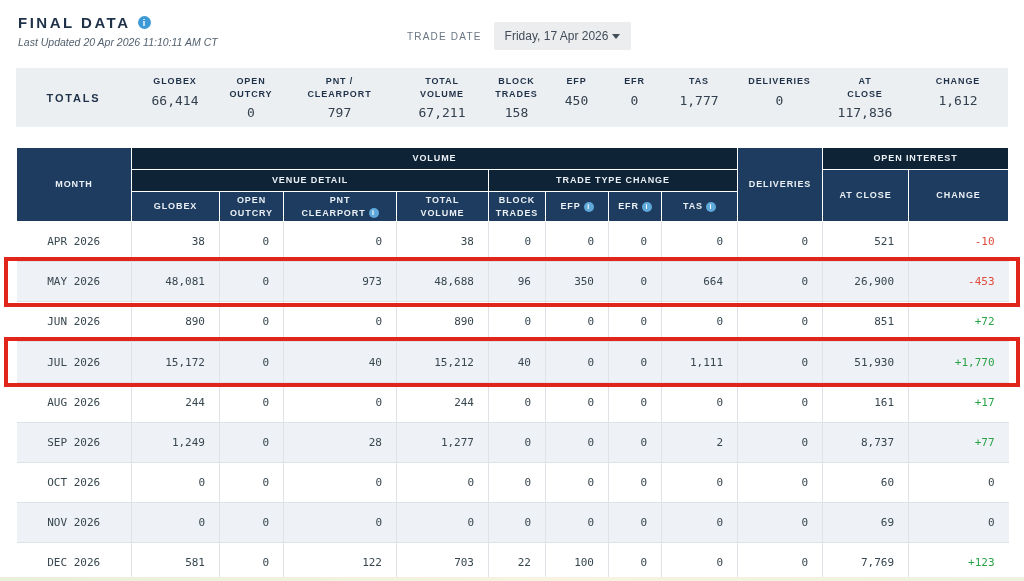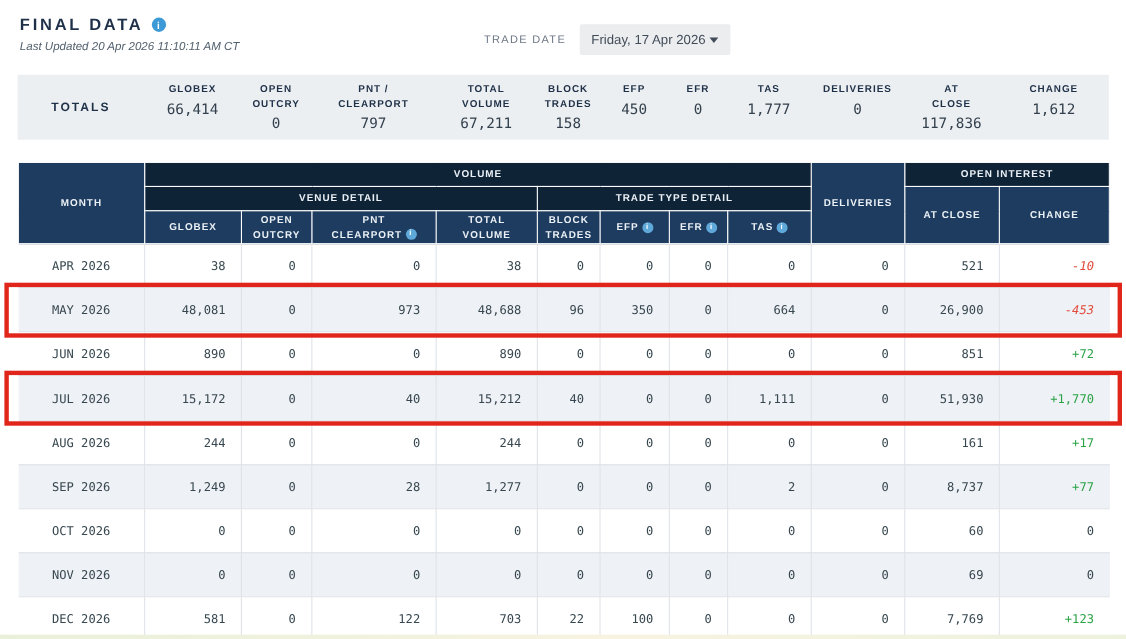--- a/index.html
+++ b/index.html
@@ -15,21 +15,21 @@
 
   
   .title-block{position:absolute;left:18px;top:14px;}
   .title-row{display:flex;align-items:center;gap:7px;}
   .page-title{font-size:15px;font-weight:bold;letter-spacing:2.5px;color:var(--navy);}
   .info-ic{width:13px;height:13px;border-radius:50%;background:var(--info);color:#fff;
     font-size:9px;font-weight:bold;display:inline-flex;align-items:center;justify-content:center;
     font-style:normal;flex:0 0 auto;}
   .last-updated{margin-top:5px;font-size:10.5px;font-style:italic;color:#52606E;}
 
-  .trade-date{position:absolute;left:440px;top:22px;display:flex;align-items:center;gap:12px;}
+  .trade-date{position:absolute;left:407px;top:22px;display:flex;align-items:center;gap:12px;}
   .td-label{font-size:10px;letter-spacing:1.2px;color:#6B7684;}
   .td-select{background:#ECEDEF;border:none;border-radius:2px;padding:7px 11px;
     font-size:12px;color:#414C58;display:flex;align-items:center;gap:4px;cursor:pointer;}
   .caret{width:0;height:0;border-left:4px solid transparent;border-right:4px solid transparent;
     border-top:5px solid #414C58;display:inline-block;}
 
   .dl-btn{position:absolute;right:12px;top:16px;background:var(--accent);color:#fff;border:none;
     border-radius:4px;height:27px;padding:0 16px;display:flex;align-items:center;gap:8px;
     font-size:11px;font-weight:bold;letter-spacing:0.8px;cursor:pointer;}
 
@@ -52,21 +52,21 @@
   tr.h1 th{height:22px;} tr.h2 th{height:22px;} tr.h3 th{height:24px;}
   .info-sm{width:10px;height:10px;border-radius:50%;background:var(--info-sm);color:#fff;
     font-size:7px;font-weight:bold;display:inline-flex;align-items:center;justify-content:center;
     vertical-align:middle;margin-left:3px;font-style:normal;}
   td{height:40.1px;font-family:"DejaVu Sans Mono",monospace;font-size:11px;color:#37474F;
     border-bottom:1px solid var(--grid);border-right:1px solid var(--grid);padding:0;}
   td:last-child{border-right:none;}
   td.month{text-align:center;}
   td.num{text-align:right;padding-right:14px;}
   tr.alt td{background:var(--zebra);}
-  .chg-red{color:var(--red);font-style:italic;}
+  .chg-red{color:var(--red);}
   .chg-green{color:var(--green);margin-top:23px;}
   .chg-neutral{color:#37474F;}
 
   .hl-box{position:absolute;left:4px;width:1016px;border:4px solid var(--boxred);
     pointer-events:none;z-index:5;}
 
   .bottom-strip{position:absolute;left:0;bottom:0;width:1024px;height:4px;
     background:linear-gradient(90deg,#e9f0d9,#f7f3e0 55%,#edf2de);}
 </style>
 </head>
@@ -158,21 +158,21 @@
     </colgroup>
     <thead>
       <tr class="h1">
         <th class="mid" rowspan="3">MONTH</th>
         <th class="dark" colspan="8">VOLUME</th>
         <th class="mid" rowspan="3">DELIVERIES</th>
         <th class="dark" colspan="2">OPEN INTEREST</th>
       </tr>
       <tr class="h2">
         <th class="dark" colspan="4">VENUE DETAIL</th>
-        <th class="dark" colspan="4">TRADE TYPE DETAIL</th>
+        <th class="dark" colspan="4">TRADE TYPE CHANGE</th>
         <th class="mid" rowspan="2">AT CLOSE</th>
         <th class="mid" rowspan="2">CHANGE</th>
       </tr>
       <tr class="h3">
           <th class="mid">GLOBEX</th>
           <th class="mid">OPEN<br>OUTCRY</th>
           <th class="mid">PNT<br>CLEARPORT<span class="info-sm">i</span></th>
           <th class="mid">TOTAL<br>VOLUME</th>
           <th class="mid">BLOCK<br>TRADES</th>
           <th class="mid">EFP<span class="info-sm">i</span></th>

